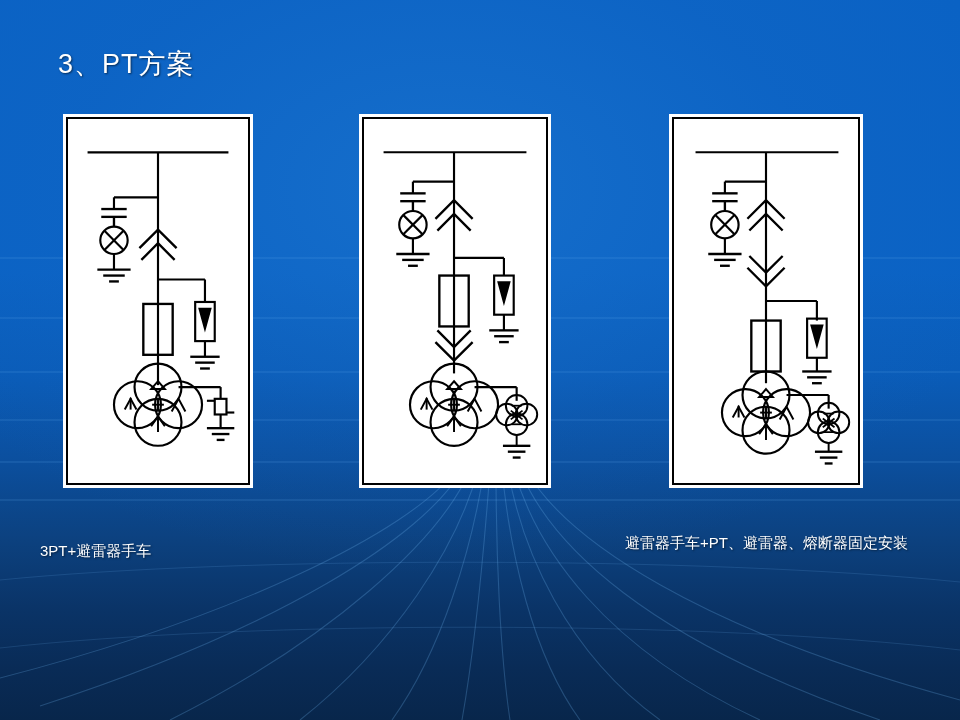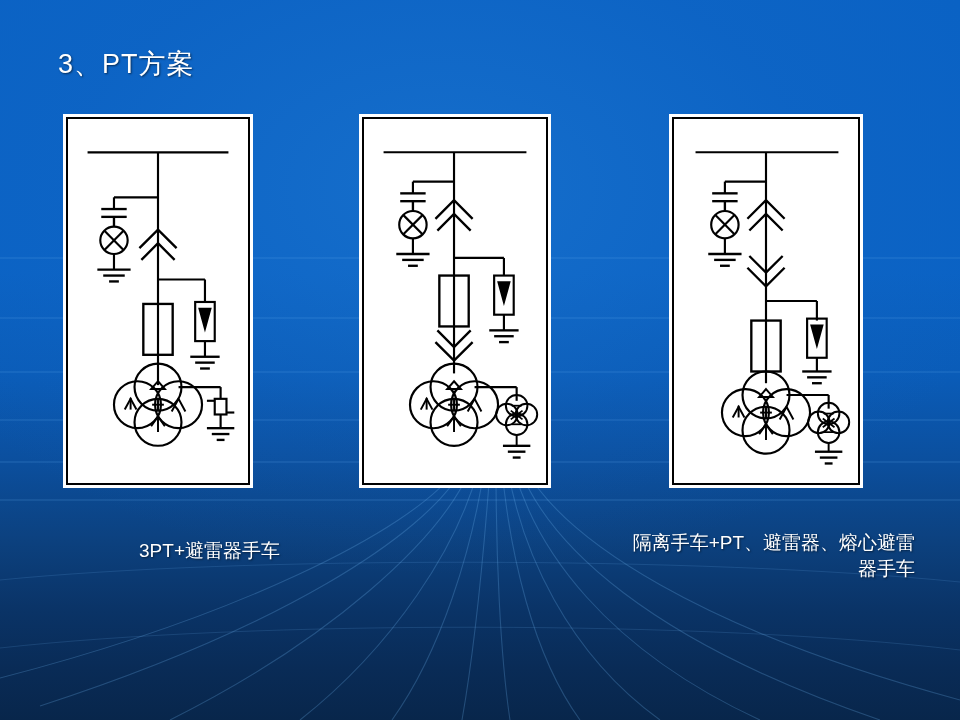--- a/index.html
+++ b/index.html
@@ -56,23 +56,23 @@
     box-sizing: border-box;
   }
   #panel-1 { left: 66px;  top: 117px; width: 184px; height: 368px; }
   #panel-2 { left: 362px; top: 117px; width: 186px; height: 368px; }
   #panel-3 { left: 672px; top: 117px; width: 188px; height: 368px; }
   .panel svg { display: block; width: 100%; height: 100%; }
 
   .caption {
     position: absolute;
     color: #ffffff;
-    font-size: 19px;
+    font-size: 15px;
     line-height: 26px;
-    text-align: right;
+    text-align: left;
     text-shadow: 1px 1px 2px rgba(0,0,0,0.5);
   }
   #caption-1 { left: 40px;  top: 538px; width: 240px; }
   #caption-2 { left: 330px; top: 538px; width: 250px; }
   #caption-3 { left: 625px; top: 530px; width: 290px; }
 </style>
 </head>
 <body>
 
 <div id="slide">
@@ -371,15 +371,15 @@
       </g>
       <g stroke="#000" fill="none" stroke-width="2.4">
         <line x1="144" y1="338" x2="172" y2="338"></line>
         <line x1="149" y1="344" x2="167" y2="344"></line>
         <line x1="154" y1="350" x2="162" y2="350"></line>
       </g>
     </svg>
   </div>
 
   <div class="caption" id="caption-1">3PT+避雷器手车</div>
-  <div class="caption" id="caption-3">隔离手车+PT、避雷器、熔心避雷器手车</div>
+  <div class="caption" id="caption-3">避雷器手车+PT、避雷器、熔断器固定安装</div>
 
 </div>
 
 </body></html>

